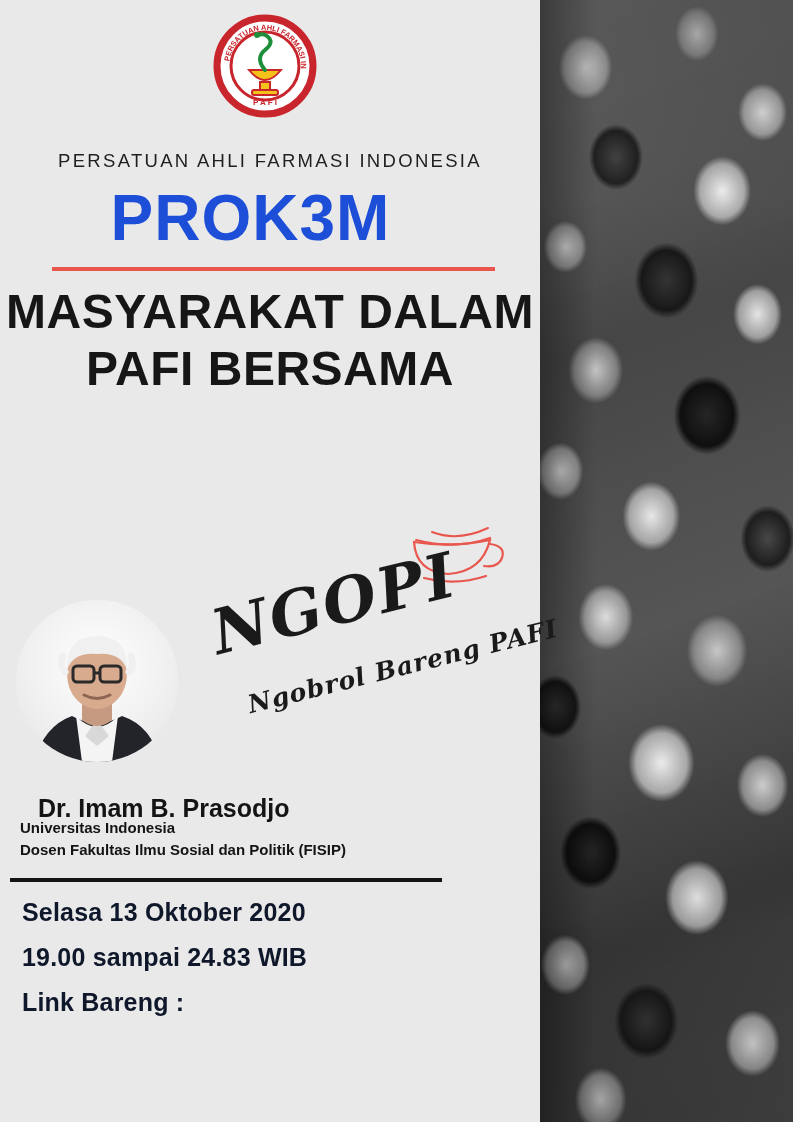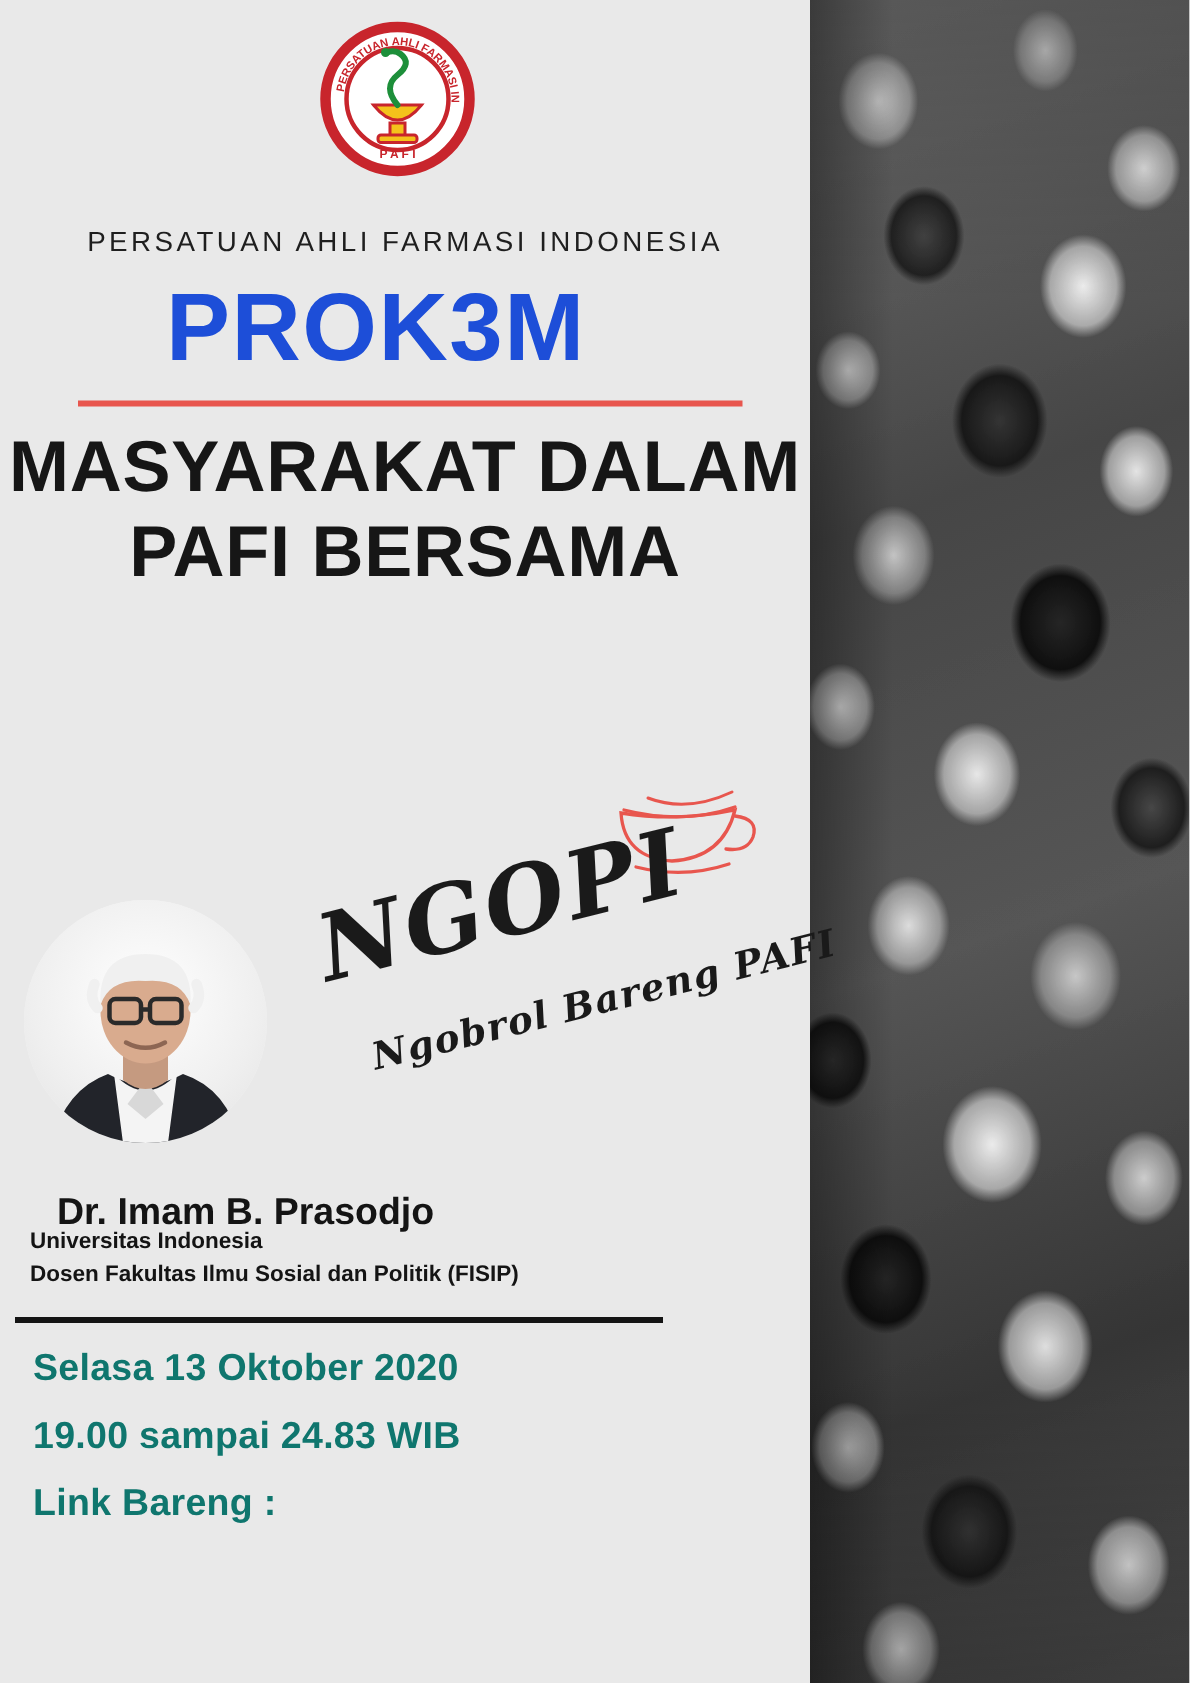--- a/index.html
+++ b/index.html
@@ -207,21 +207,21 @@
   .details {
     position: absolute;
     top: 890px;
     left: 22px;
     width: 480px;
   }
   .details div {
     font-size: 25px;
     line-height: 45px;
     font-weight: 700;
-    color: #0f766e;
+    color: #0f172a;
     letter-spacing: 0.2px;
   }
 </style>
 </head>
 <body>
 
 <div class="poster">
 
   <div class="photo-strip">
     <div class="crowd"></div>

